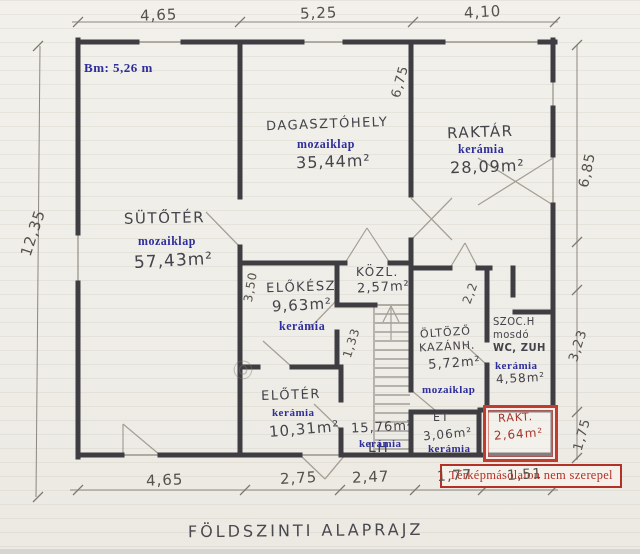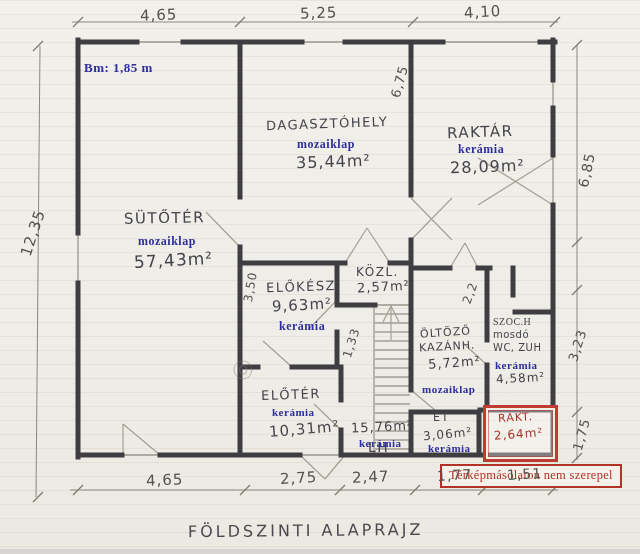--- a/index.html
+++ b/index.html
@@ -51,21 +51,21 @@
     <path d="M123 455 L123 424 M123 424 L160 455 M300 455 L325 479 M345 455 L325 479 M240 247 L206 212 M345 263 L367 228 M390 263 L367 228 M411 198 L452 240 M452 198 L411 240 M553 158 L478 205 M478 158 L553 205 M337 300 L309 329 M292 367 L263 341 M341 430 L314 404 M450 268 L465 243 M478 268 L465 243 M487 365 L463 343 M411 390 L436 411 M383 322 L391 306 M391 306 L399 322 M391 308 L391 340" stroke="#a59f95" stroke-width="1.2" fill="none"></path>
 
     <path d="M72 22 L558 22 M40 46 L36 497 M577 45 L577 460 M70 490 L558 490" stroke="#8c8populate77f" stroke-width="1" fill="none"></path>
     <path d="M72 22 L558 22 M40 46 L36 497 M577 45 L577 460 M70 490 L558 490" stroke="#8c877f" stroke-width="1" fill="none"></path>
 
     <path d="M73 27 L83 17 M235 27 L245 17 M408 27 L418 17 M550 27 L560 17 M33 51 L43 41 M33 502 L43 492 M572 50 L582 40 M572 247 L582 237 M572 295 L582 285 M572 417 L582 407 M572 463 L582 453 M73 495 L83 485 M240 495 L250 485 M335 495 L345 485 M410 495 L420 485 M478 495 L488 485 M548 495 L558 485" stroke="#7e7970" stroke-width="1.3" fill="none"></path>
 
     <path d="M78 42 L137 42 M183 42 L302 42 M345 42 L443 42 M540 42 L555 42 M78 40 L78 233 M78 283 L78 457 M553 40 L553 80 M553 108 L553 155 M553 205 L553 457 M78 455 L122 455 M160 455 L300 455 M345 455 L555 455 M240 42 L240 197 M240 247 L240 455 M411 42 L411 195 M411 240 L411 390 M411 412 L411 455 M240 263 L345 263 M390 263 L411 263 M337 263 L337 300 M337 332 L337 367 M240 367 L258 367 M292 367 L341 367 M341 367 L341 400 M341 430 L341 455 M337 305 L375 305 M411 268 L450 268 M478 268 L490 268 M487 268 L487 340 M487 365 L487 408 M513 268 L513 295 M515 312 L553 312 M415 412 L476 412 M479 412 L479 455 M480 410 L553 410" stroke="#3e3d42" stroke-width="5" stroke-linecap="square" fill="none"></path>
   </svg>
 
-  <div class="abs bp" style="left:84px;top:60px;font-size:13px;">Bm: 1,85 m</div>
+  <div class="abs bp" style="left:84px;top:60px;font-size:13px;">Bm: 5,26 m</div>
 
   <div class="abs hw" style="left:124px;top:209px;font-size:15px;transform:rotate(-1deg);">SÜTŐTÉR</div>
   <div class="abs bp" style="left:138px;top:234px;font-size:12px;">mozaiklap</div>
   <div class="abs hw-big" style="left:134px;top:250px;font-size:17px;transform:rotate(-3deg);">57,43m²</div>
 
   <div class="abs hw" style="left:266px;top:116px;font-size:13px;transform:rotate(-2deg);">DAGASZTÓHELY</div>
   <div class="abs bp" style="left:297px;top:137px;font-size:12px;">mozaiklap</div>
   <div class="abs hw-big" style="left:296px;top:152px;font-size:16px;transform:rotate(-2deg);">35,44m²</div>
 
   <div class="abs hw" style="left:447px;top:123px;font-size:15px;transform:rotate(-2deg);">RAKTÁR</div>
@@ -77,23 +77,23 @@
   <div class="abs bp" style="left:279px;top:319px;font-size:12px;">kerámia</div>
 
   <div class="abs hw" style="left:356px;top:265px;font-size:12px;">KÖZL.</div>
   <div class="abs hw-big" style="left:357px;top:279px;font-size:13px;transform:rotate(-3deg);">2,57m²</div>
 
   <div class="abs hw" style="left:420px;top:326px;font-size:11px;transform:rotate(-4deg);letter-spacing:1px;">ÖLTÖZŐ</div>
   <div class="abs hw" style="left:419px;top:340px;font-size:11px;transform:rotate(-3deg);letter-spacing:1px;">KAZÁNH.</div>
   <div class="abs hw-big" style="left:428px;top:355px;font-size:13px;transform:rotate(-4deg);">5,72m²</div>
   <div class="abs bp" style="left:422px;top:383px;font-size:11px;">mozaiklap</div>
 
-  <div class="abs hw" style="left:493px;top:316px;font-size:10px;letter-spacing:.5px;font-family:Liberation Serif, serif;">SZOC.H</div>
+  <div class="abs hw" style="left:493px;top:316px;font-size:10px;letter-spacing:.5px;">SZOC.H</div>
   <div class="abs hw" style="left:493px;top:329px;font-size:10px;letter-spacing:.5px;">mosdó</div>
-  <div class="abs hw" style="left:493px;top:342px;font-size:10px;letter-spacing:.5px;">WC, ZUH</div>
+  <div class="abs hw" style="left:493px;top:342px;font-size:10px;letter-spacing:.5px;font-weight:bold;">WC, ZUH</div>
   <div class="abs bp" style="left:495px;top:359px;font-size:11px;">kerámia</div>
   <div class="abs hw-big" style="left:496px;top:371px;font-size:12px;transform:rotate(-3deg);">4,58m²</div>
 
   <div class="abs hw" style="left:261px;top:387px;font-size:13px;transform:rotate(-2deg);">ELŐTÉR</div>
   <div class="abs bp" style="left:272px;top:406px;font-size:11px;">kerámia</div>
   <div class="abs hw-big" style="left:269px;top:420px;font-size:15px;transform:rotate(-5deg);">10,31m²</div>
 
   <div class="abs hw" style="left:368px;top:403px;font-size:14px;margin-top:36px;">LH</div>
   <div class="abs hw-big" style="left:351px;top:419px;font-size:13px;transform:rotate(-3deg);">15,76m²</div>
   <div class="abs bp" style="left:359px;top:437px;font-size:11px;">kerámia</div>

